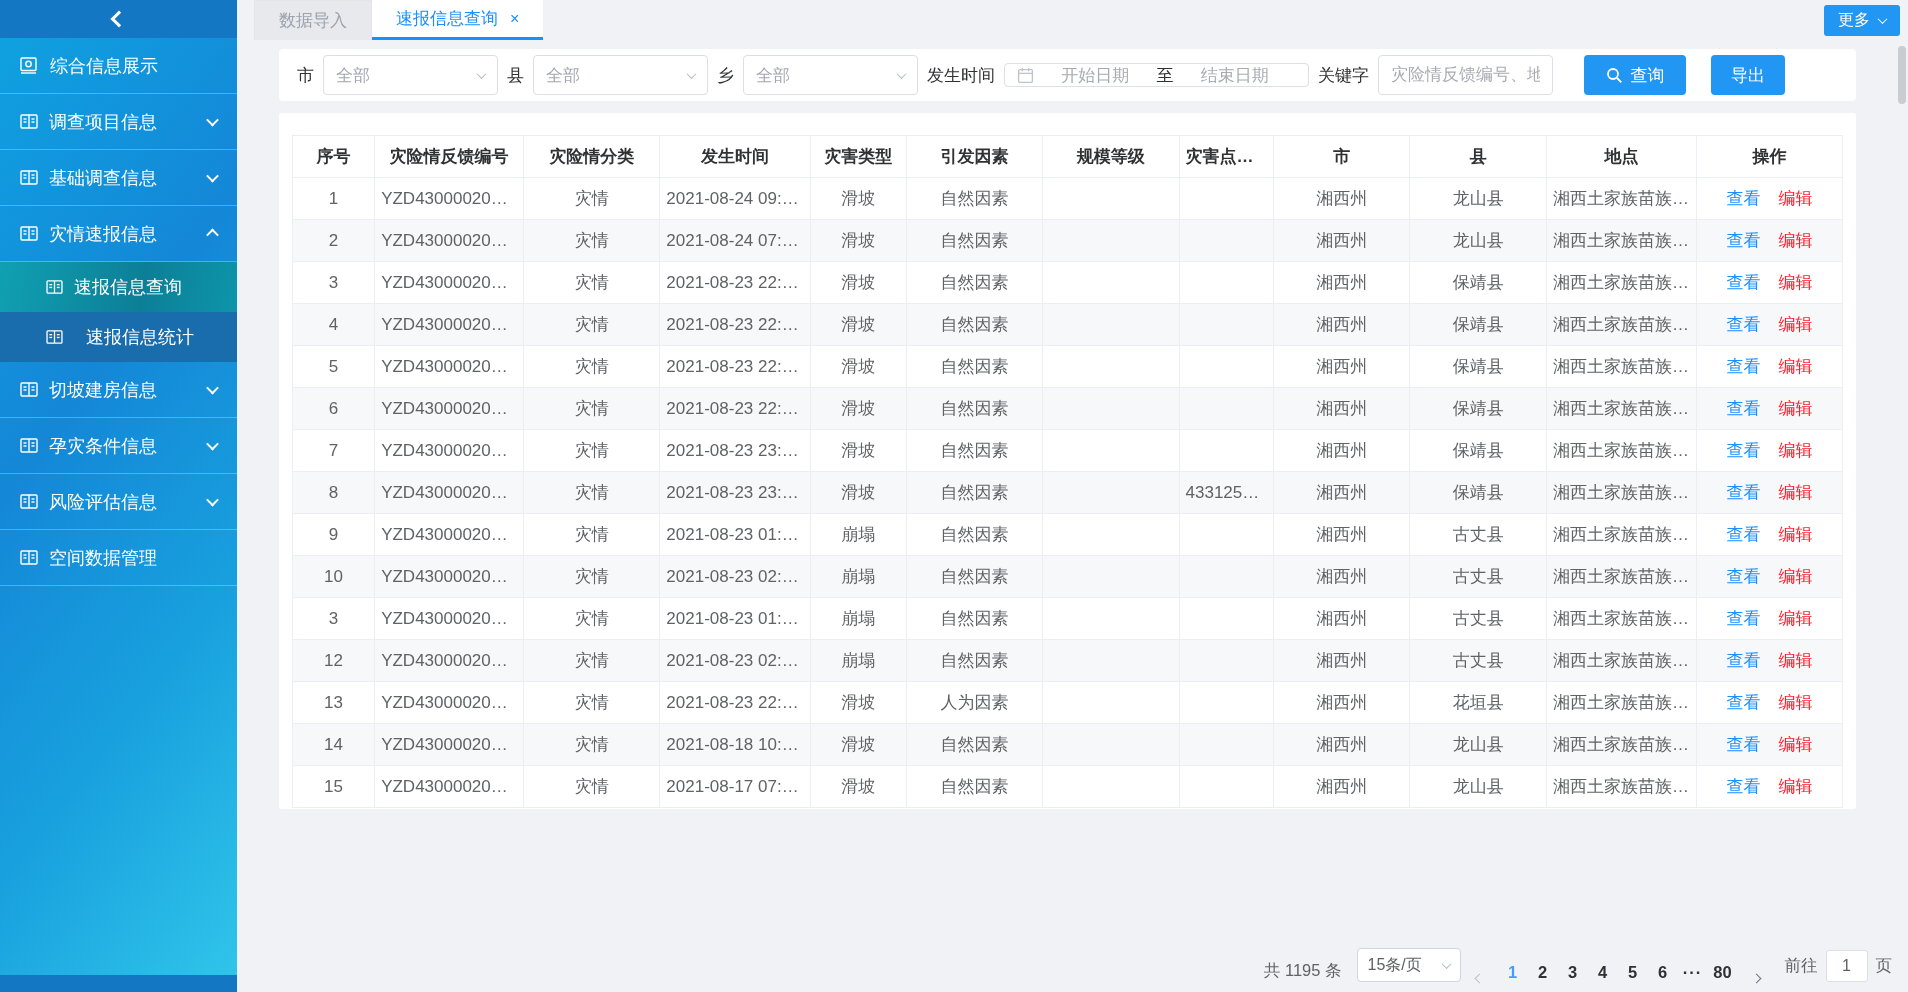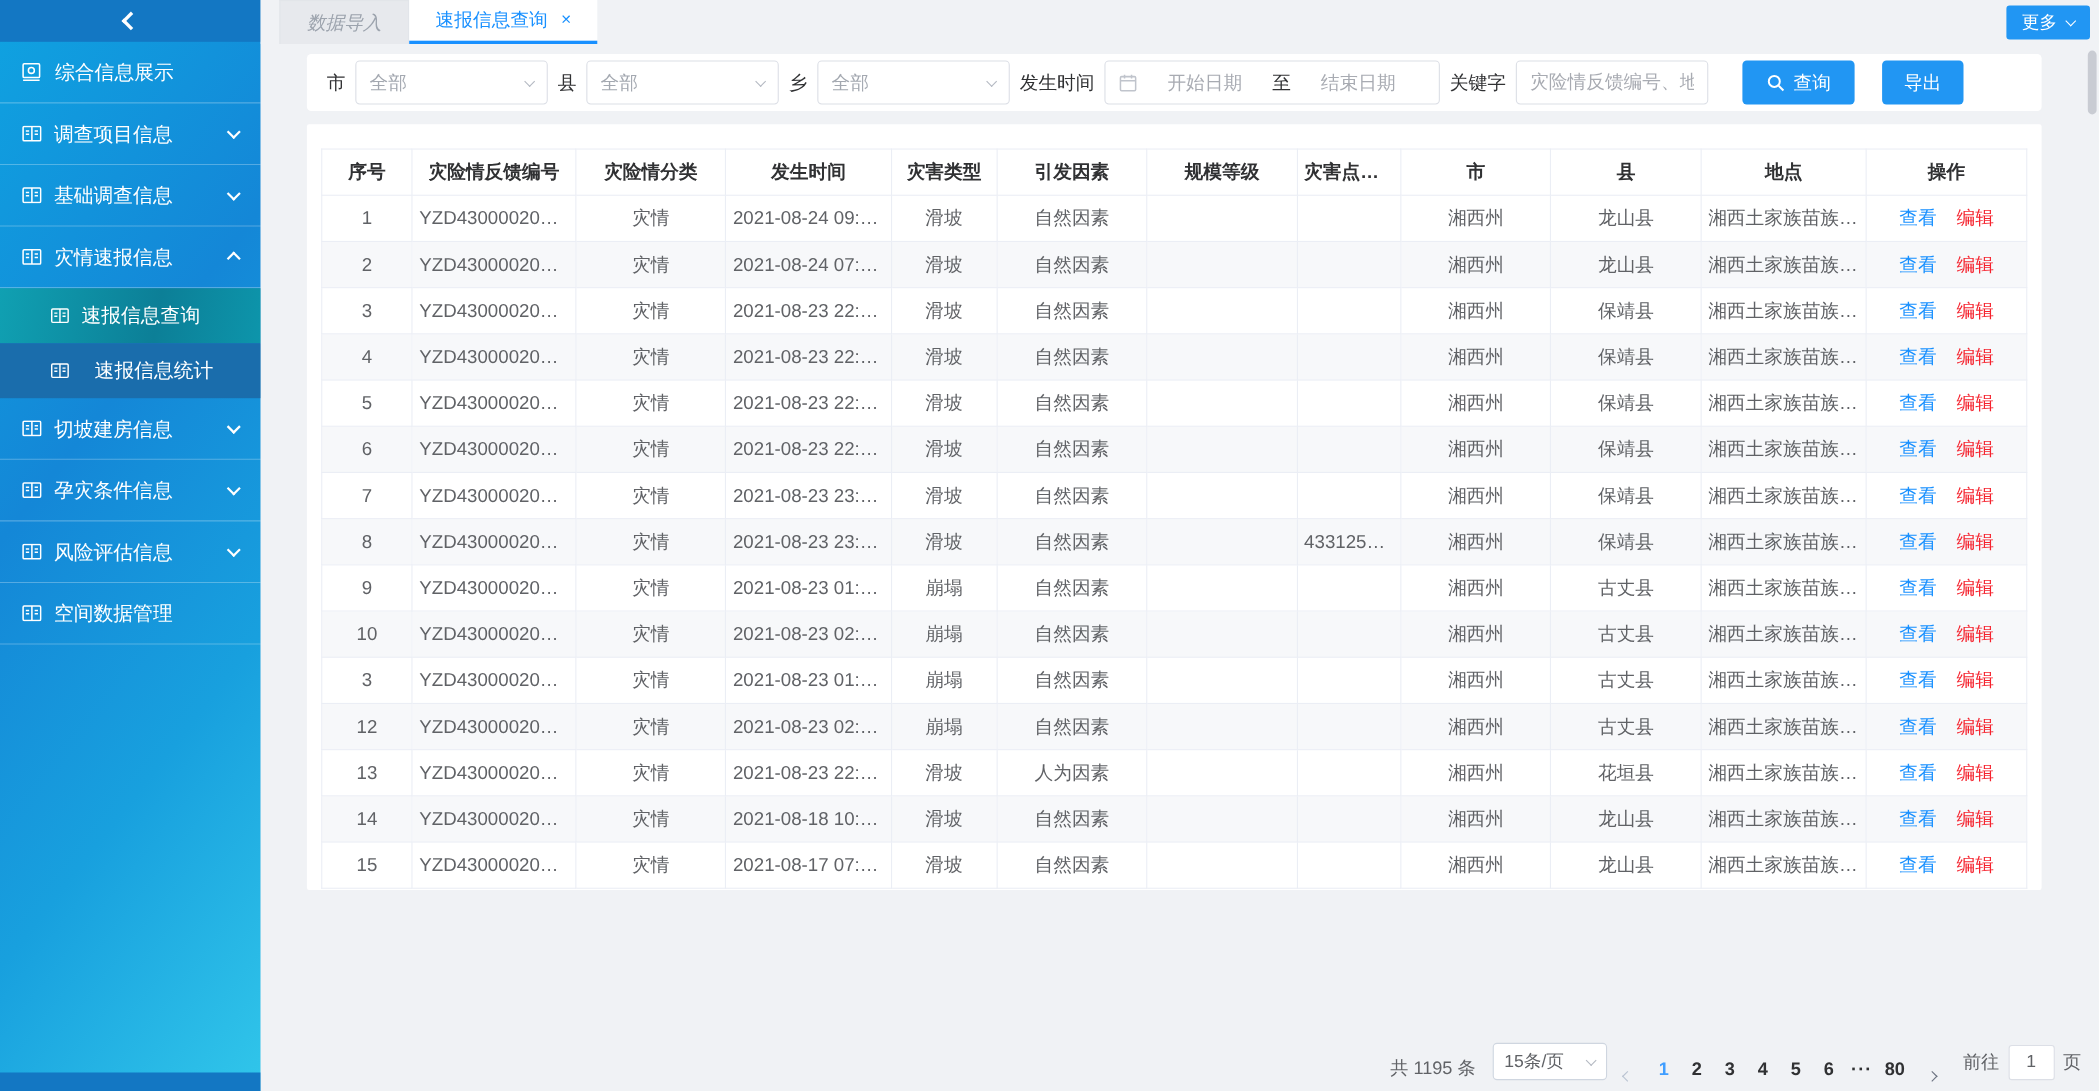--- a/index.html
+++ b/index.html
@@ -26,33 +26,33 @@
   .sub-item{height:50px;display:flex;align-items:center;padding-left:46px;font-size:18px;cursor:pointer;white-space:nowrap;}
   .sub-item.active{background:linear-gradient(100deg,#10a0b2 0%,#0c7f97 60%,#0d95ab 100%);}
   .sub-item.plain{background:#1a6dac;gap:12px;}
   .sidebar-footer{position:absolute;bottom:0;left:0;width:100%;height:17px;background:#1377c3;}
 
   
   .main{position:absolute;left:237px;top:0;width:1671px;height:992px;background:#f0f2f5;}
 
   .tabbar{position:relative;height:40px;display:flex;align-items:stretch;padding-left:17px;background:#f0f2f5;}
   .tab{display:flex;align-items:center;padding:0 24px;font-size:17px;cursor:pointer;}
-  .tab.inactive{background:#e7e9ed;border:1px solid #e2e5e9;border-bottom:none;color:#9ca3ad;font-style:italic;}
+  .tab.inactive{background:#e7e9ed;border:1px solid #e2e5e9;border-bottom:none;color:#9ca3ad;}
   .tab.active{background:#fff;color:#1890ff;border-bottom:3px solid #1890ff;}
   .tab-close{margin-left:12px;font-size:16px;line-height:1;cursor:pointer;}
   .more-btn{position:absolute;top:5px;right:8px;height:31px;padding:0 14px;background:#2196f3;border:none;
     border-radius:3px;color:#fff;font-size:16px;display:flex;align-items:center;gap:9px;cursor:pointer;}
 
   .filter-panel{margin:9px 52px 0 42px;height:52px;background:#fff;border-radius:4px;
     display:flex;align-items:center;padding-left:18px;gap:9px;font-size:17px;}
   .flabel{color:#303133;white-space:nowrap;}
   .select{height:40px;width:175px;border:1px solid #dcdfe6;border-radius:4px;background:#fff;
     display:flex;align-items:center;justify-content:space-between;padding:0 12px;color:#a3a8b0;cursor:pointer;}
   .select .arr{color:#b4b9c2;}
-  .date-range{height:40px;width:305px;border:1px solid #dcdfe6;border-radius:4px;background:#fff;
+  .date-range{height:24px;width:305px;border:1px solid #dcdfe6;border-radius:4px;background:#fff;
     display:flex;align-items:center;padding:0 12px;color:#a8abb2;}
   .date-range .ph{flex:1;text-align:center;}
   .date-range .to{color:#303133;}
   .kw-input{width:175px;height:40px;border:1px solid #dcdfe6;border-radius:4px;padding:0 12px;
     font-size:17px;color:#606266;outline:none;font-family:inherit;}
   .kw-input::placeholder{color:#a8abb2;}
   .btn{height:40px;border:none;border-radius:4px;background:#2196f3;color:#fff;font-size:17px;
     display:flex;align-items:center;justify-content:center;gap:8px;cursor:pointer;font-family:inherit;}
   .query-btn{width:102px;margin-left:22px;}
   .export-btn{width:74px;margin-left:16px;}

